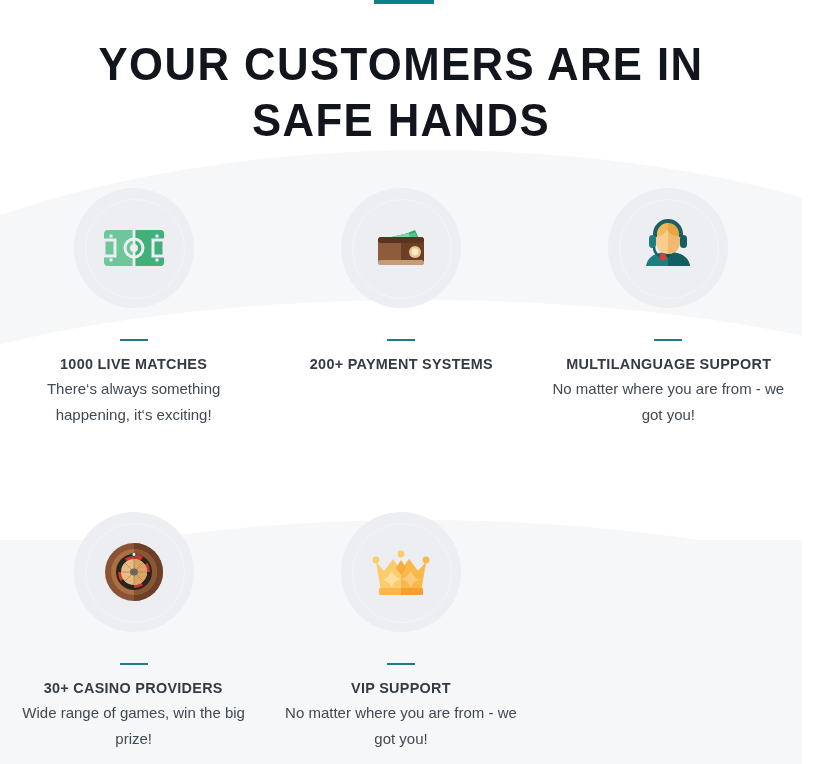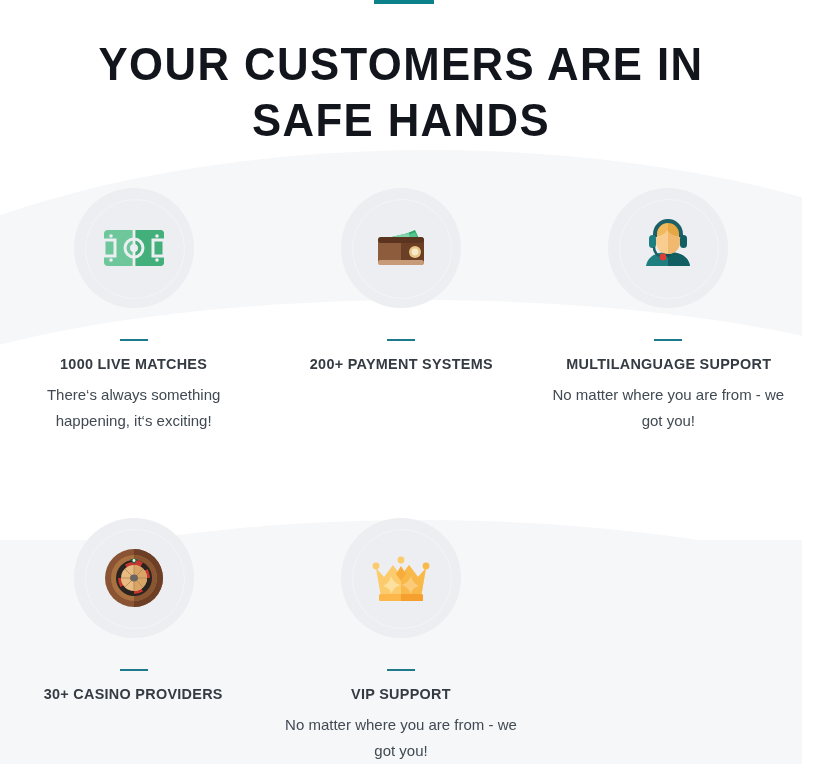--- a/index.html
+++ b/index.html
@@ -121,21 +121,21 @@
     margin-top: 14px;
     font-family: "Liberation Sans", sans-serif;
     font-weight: 700;
     font-size: 15px;
     letter-spacing: 0.3px;
     color: #343b43;
     text-align: center;
     transform: scaleX(0.96);
   }
   .feature-desc {
-    margin-top: 10px;
+    margin-top: 4px;
     max-width: 232px;
     font-family: "Liberation Sans", sans-serif;
     font-weight: 400;
     font-size: 15px;
     line-height: 26px;
     color: #414a52;
     text-align: center;
   }
   .row-2 .feature { margin-top: 44px; }
 </style>
@@ -256,20 +256,21 @@
               <line x1="45" y1="27" x2="27" y2="45"></line>
             </g>
             <ellipse cx="36" cy="36" rx="4" ry="3.4" fill="#6b6460"></ellipse>
             <path d="M32 17h8l-4 5z" fill="#1f6b46"></path>
             <circle cx="36" cy="18.5" r="1.4" fill="#f2f2f2"></circle>
           </svg>
         </span>
       </div>
       <div class="divider"></div>
       <div class="feature-title">30+ CASINO PROVIDERS</div>
+      <div class="feature-desc">Wide range of games, win the big prize!</div>
     </div>
 
     <div class="feature">
       <div class="icon-circle">
         <span class="icon-art">
           <svg viewBox="0 0 72 72">
             <path d="M11 26l8 9 9-12 8 11 8-11 9 12 8-9-5 29H16z" fill="#fccb6b"></path>
             <path d="M36 34l8-11 9 12 8-9-5 29H36z" fill="#f9b94a"></path>
             <path d="M18 44c4-2 7-5 8-10 2 5 5 8 10 9-5 1-8 4-10 9-1-5-4-7-8-8z" fill="#fde3a7" opacity="0.85"></path>
             <path d="M54 44c-4-2-7-5-8-10-2 5-5 8-10 9 5 1 8 4 10 9 1-5 4-7 8-8z" fill="#fcd086" opacity="0.8"></path>

